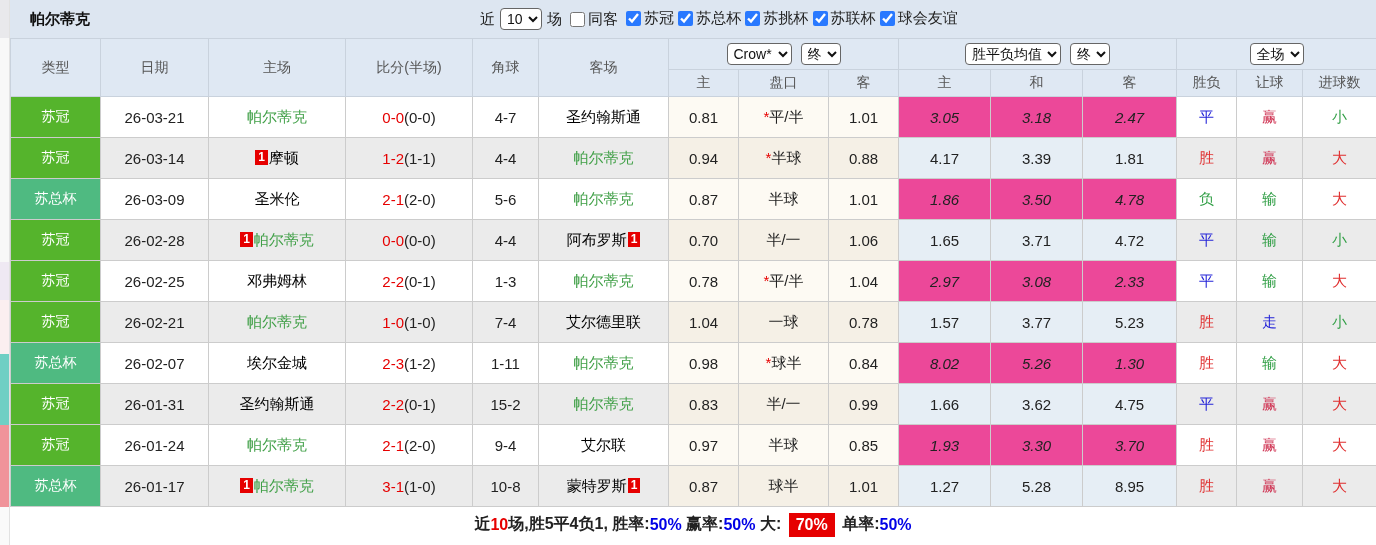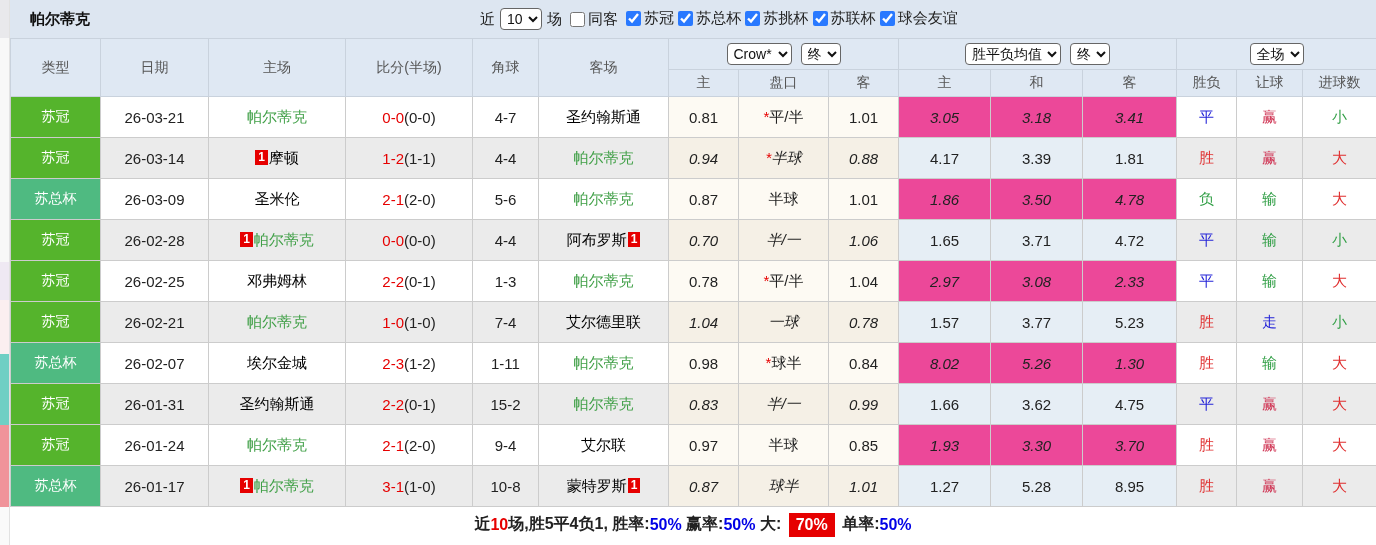--- a/index.html
+++ b/index.html
@@ -34,21 +34,21 @@
   table { border-collapse:collapse; table-layout:fixed; width:1366px; }
   th, td { border:1px solid #ccc; text-align:center; vertical-align:middle; overflow:hidden; white-space:nowrap; }
   thead th { background:#dfe8f3; color:#555; font-weight:normal; font-size:14px; border-color:#c9d2dd; }
   tr.h1 th { height:31px; }
   tr.h2 th { height:27px; }
   .selwrap { display:flex; justify-content:center; align-items:center; gap:9px; }
   tbody td { height:41px; font-size:15px; color:#222; }
   tr.odd td { background:#fff; }
   tr.even td { background:#ebebeb; }
   tr.odd td.c-cream { background:#fdfaf3; }
-  tr.even td.c-cream { background:#f5f0e6;font-style:italic; }
+  tr.even td.c-cream { background:#f5f0e6; }
   tr.odd td.c-blue { background:#ec4899;font-style:italic; }
   tr.even td.c-blue { background:#e6eef5; }
   td.cell-type { color:#fff; font-size:14px; }
   .team { color:#000000; cursor:pointer; }
   .team.self { color:var(--self-green,#41a048); }
   .rank { display:inline-block; background:var(--score-red,#e60000); color:#fff; font-size:12px; font-weight:bold; line-height:15px; padding:0 3px; vertical-align:2px; }
   .rank.left { margin-right:1px; }
   .rank.right { margin-left:1px; }
   .ft { color:var(--score-red,#e60000); }
   .ht { color:#222; }
@@ -176,21 +176,21 @@
     <td class="cell-date">26-03-21</td>
     <td class="cell-home"><span class="team home self">帕尔蒂克</span></td>
     <td class="cell-score"><span class="ft">0-0</span><span class="ht">(0-0)</span></td>
     <td class="cell-corner">4-7</td>
     <td class="cell-away"><span class="team away">圣约翰斯通</span></td>
     <td class="c-cream">0.81</td>
     <td class="c-cream"><span class="star">*</span><span class="line">平/半</span></td>
     <td class="c-cream">1.01</td>
     <td class="c-blue">3.05</td>
     <td class="c-blue">3.18</td>
-    <td class="c-blue">3.41</td>
+    <td class="c-blue">2.47</td>
     <td class="cell-res res-blue">平</td>
     <td class="cell-res res-crimson">赢</td>
     <td class="cell-res res-green">小</td>
   </tr>
 
   <tr class="even">
     <td class="cell-type" style="background: rgb(85, 180, 44);">苏冠</td>
     <td class="cell-date">26-03-14</td>
     <td class="cell-home"><span class="rank left">1</span><span class="team home">摩顿</span></td>
     <td class="cell-score"><span class="ft">1-2</span><span class="ht">(1-1)</span></td>

